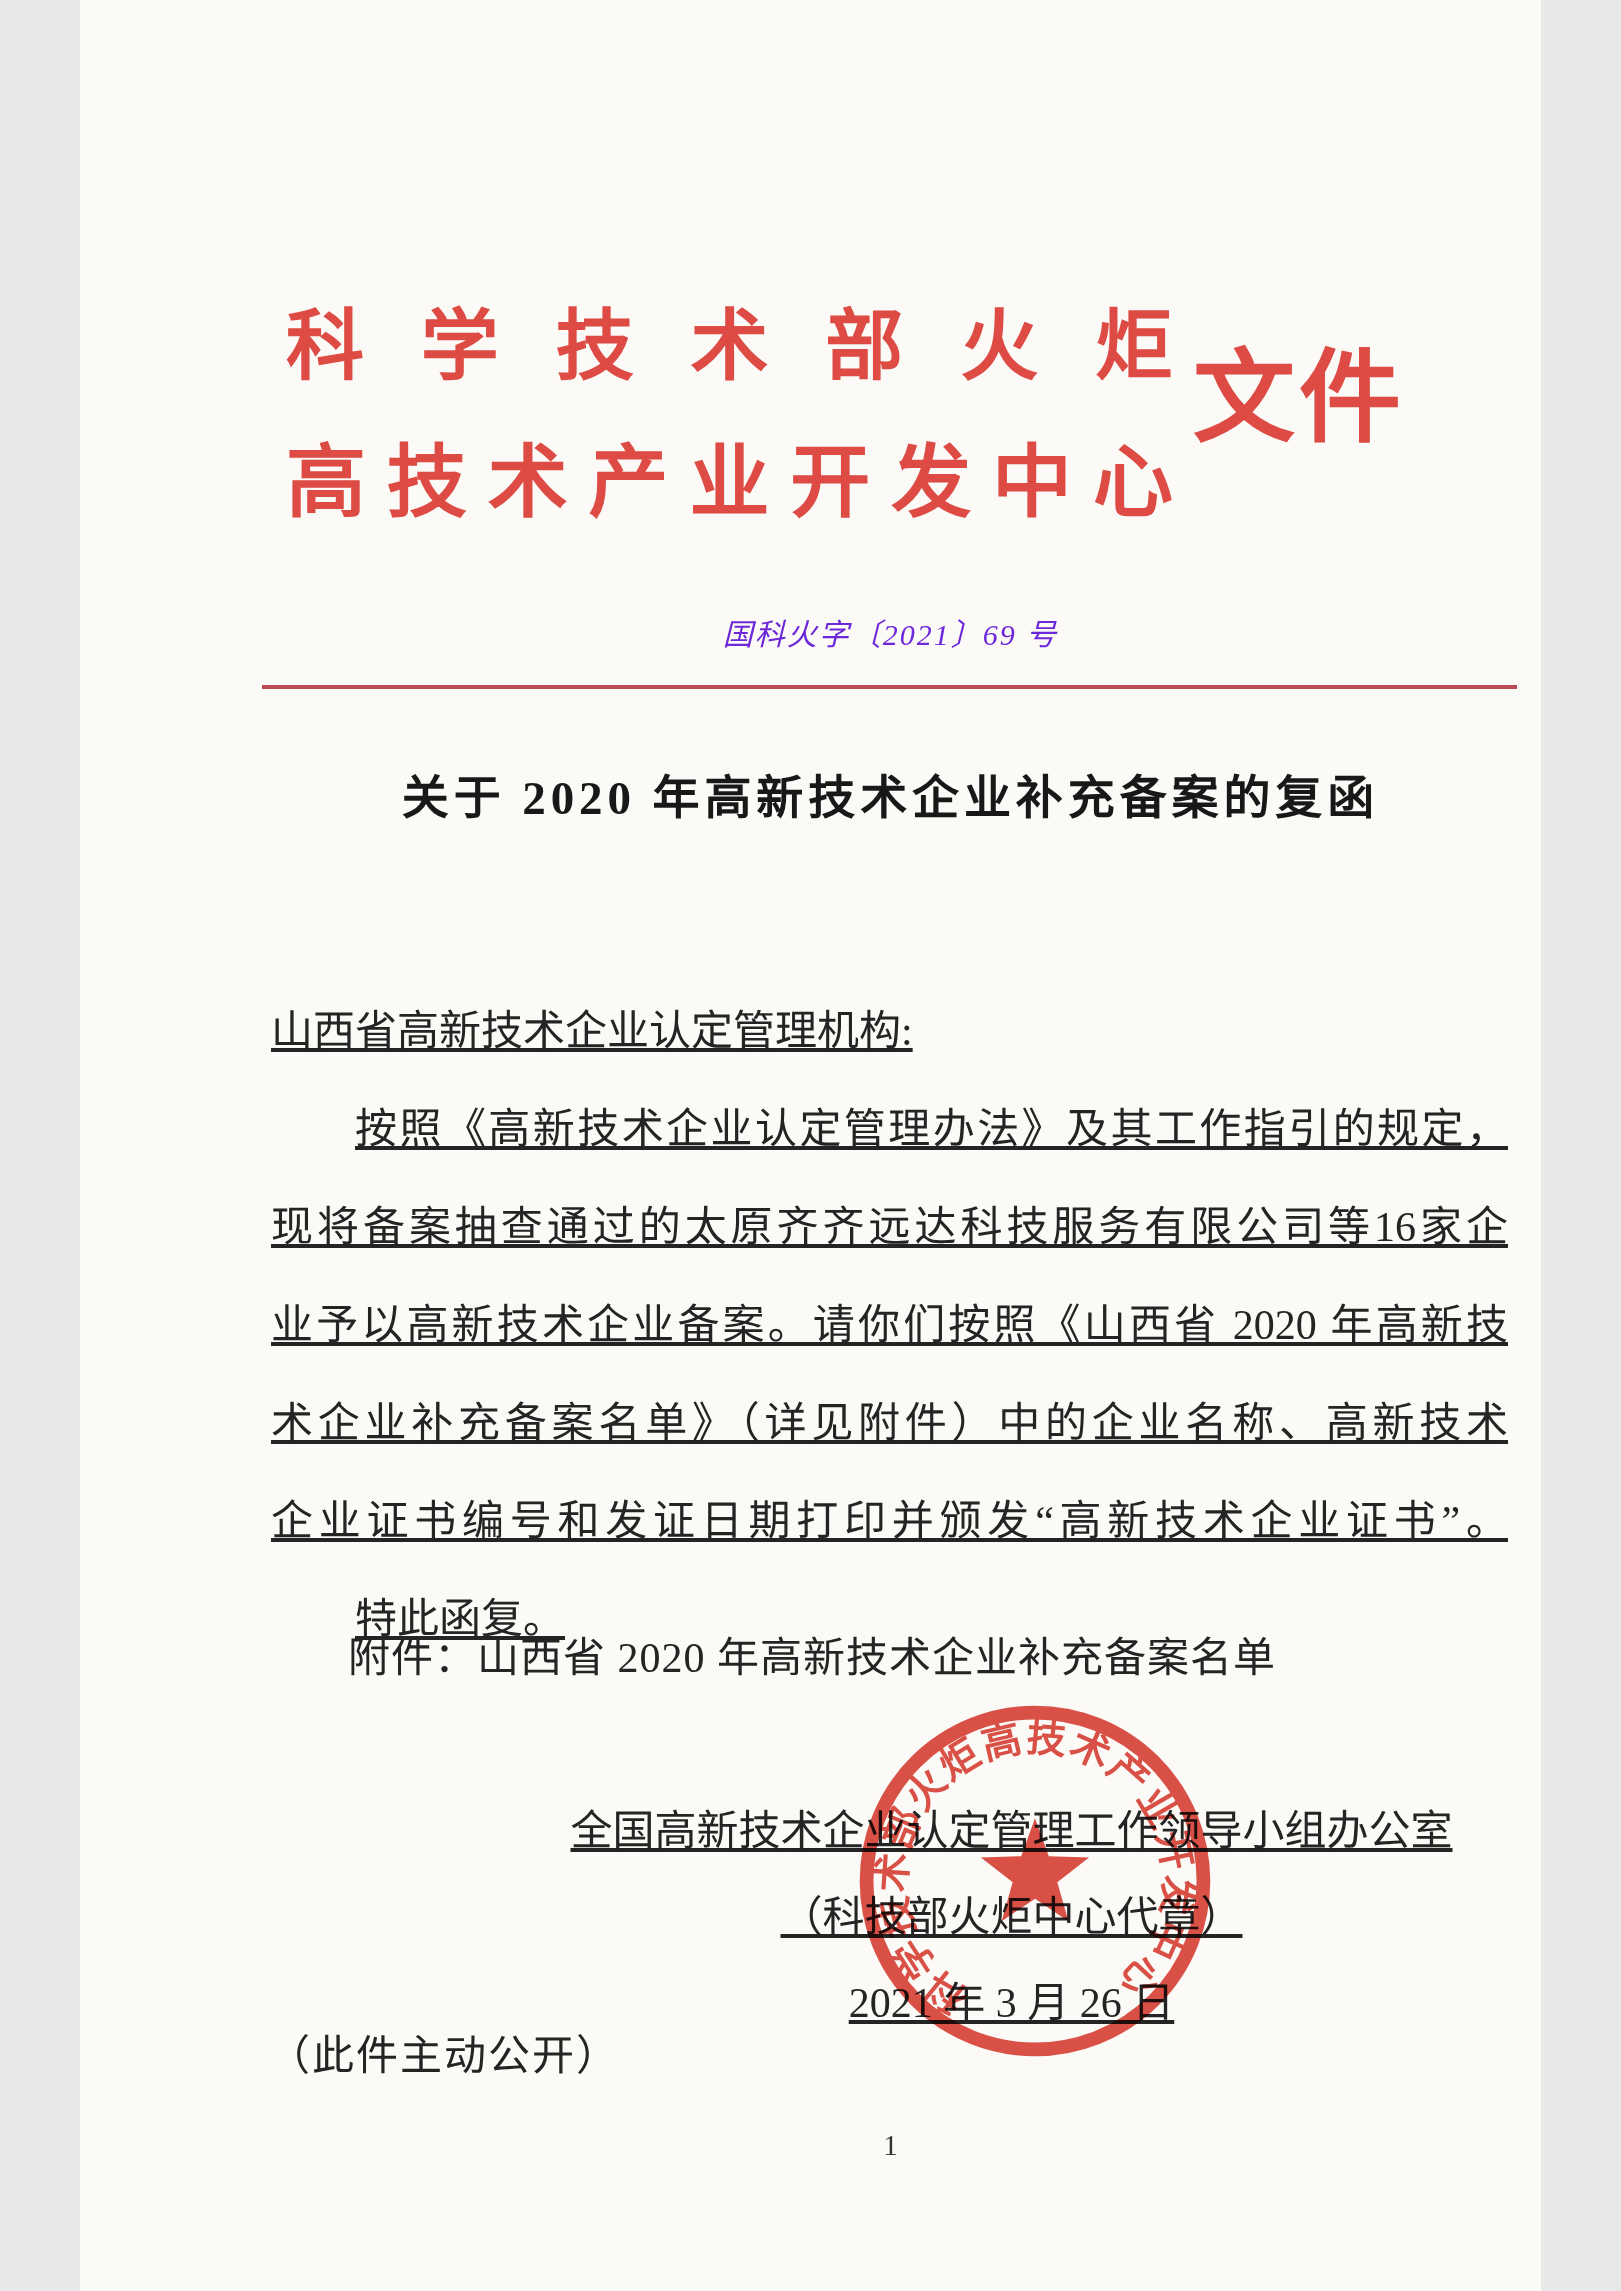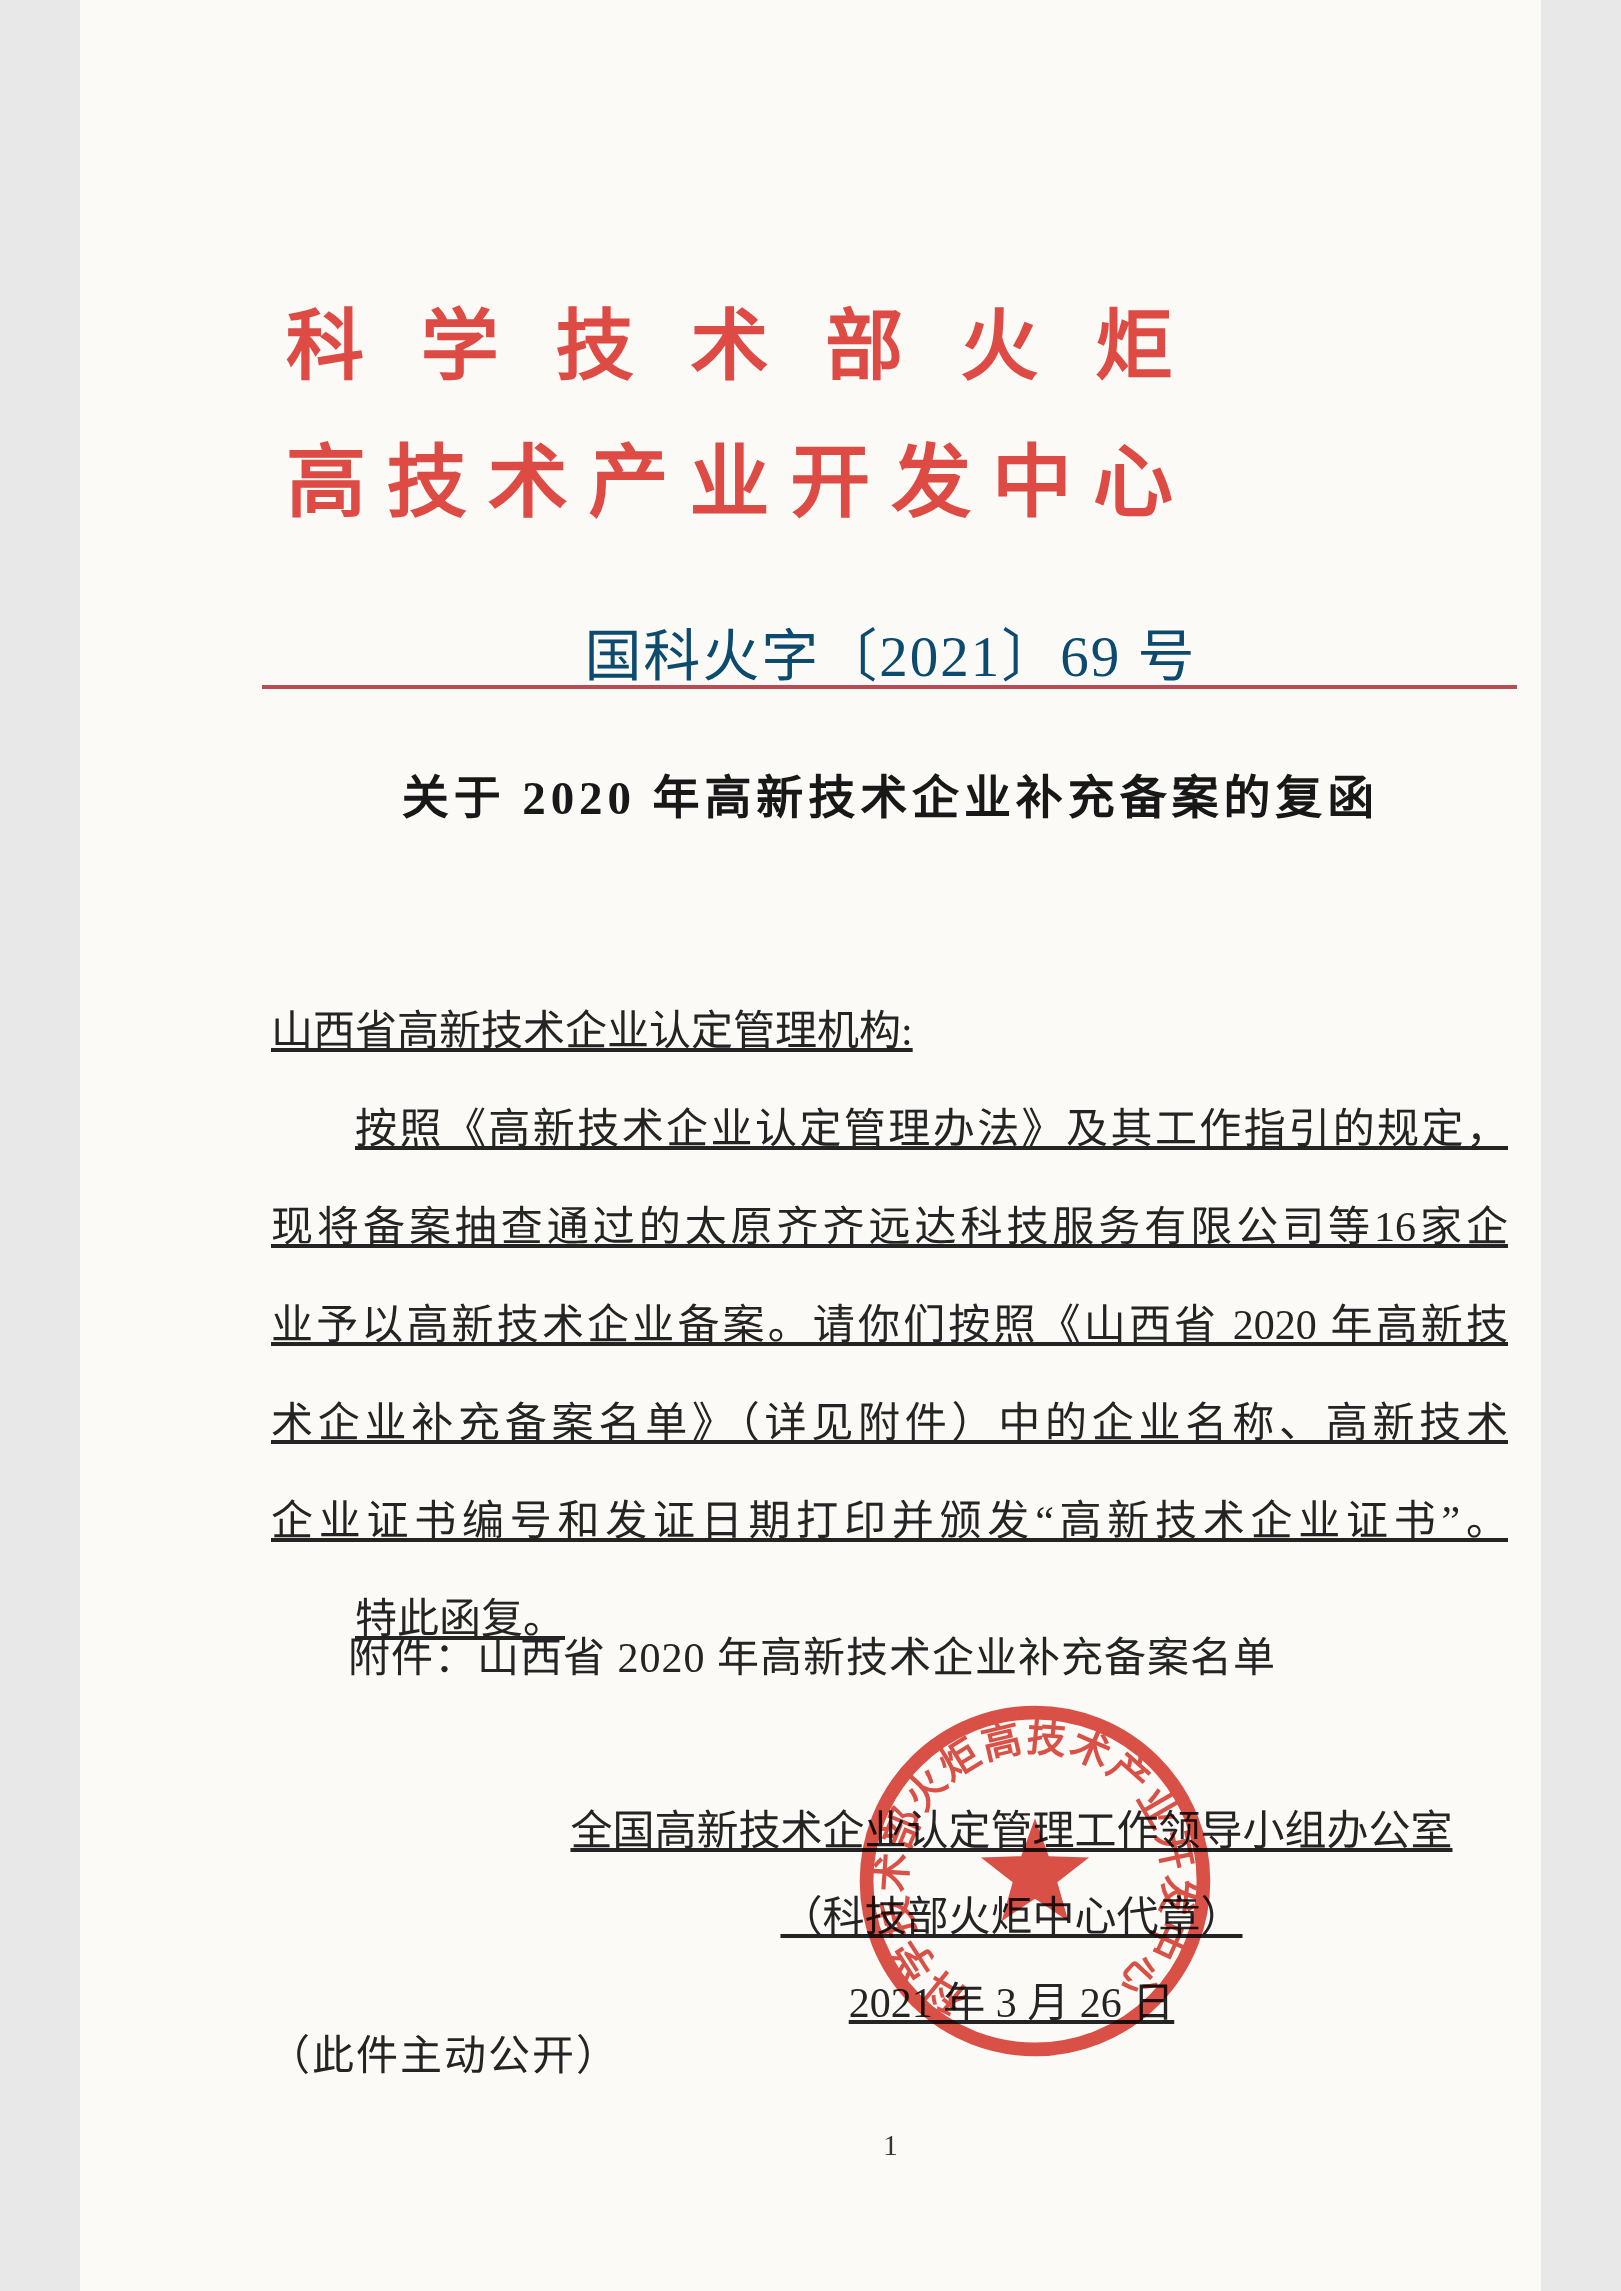--- a/index.html
+++ b/index.html
@@ -32,22 +32,23 @@
     line-height:1.1;
     text-align:justify;text-align-last:justify;
   }
   .masthead-doclabel{
     position:absolute;left:1113px;top:345px;
     font-size:102px;font-weight:bold;color:var(--header-red);
     line-height:1.05;letter-spacing:3.9px;
   }
   .doc-number{
     position:absolute;left:183px;top:610px;width:1255px;
-    text-align:center;font-size:57px;letter-spacing:2px;
-    color:#0c4a6e;
+    text-align:center;font-size:30px;letter-spacing:2px;
+    color:#6d28d9;
+    font-style:italic;
   }
   .red-rule{
     position:absolute;left:182px;top:685px;width:1255px;height:3.9px;
     background:var(--rule-red);border:none;margin:0;
   }
   
   .doc-title{
     position:absolute;left:183px;top:759px;width:1255px;
     text-align:center;font-size:47px;font-weight:bold;
     letter-spacing:4.9px;color:#181818;margin:0;
@@ -89,20 +90,21 @@
     text-align:center;font-size:29px;color:#333;
   }
 </style>
 </head>
 <body>
 
 <div class="page">
 
   <div class="masthead-line1">科 学 技 术 部 火 炬</div>
   <div class="masthead-line2">高技术产业开发中心</div>
+  <div class="masthead-doclabel">文件</div>
 
   <div class="doc-number">国科火字〔2021〕69 号</div>
   <hr class="red-rule">
 
   <h1 class="doc-title">关于 2020 年高新技术企业补充备案的复函</h1>
 
   <div class="body-block">
     <p class="body-line">山西省高新技术企业认定管理机构:</p>
     <p class="body-line just indent">按照《高新技术企业认定管理办法》及其工作指引的规定，</p>
     <p class="body-line just">现将备案抽查通过的太原齐齐远达科技服务有限公司等16家企</p>

